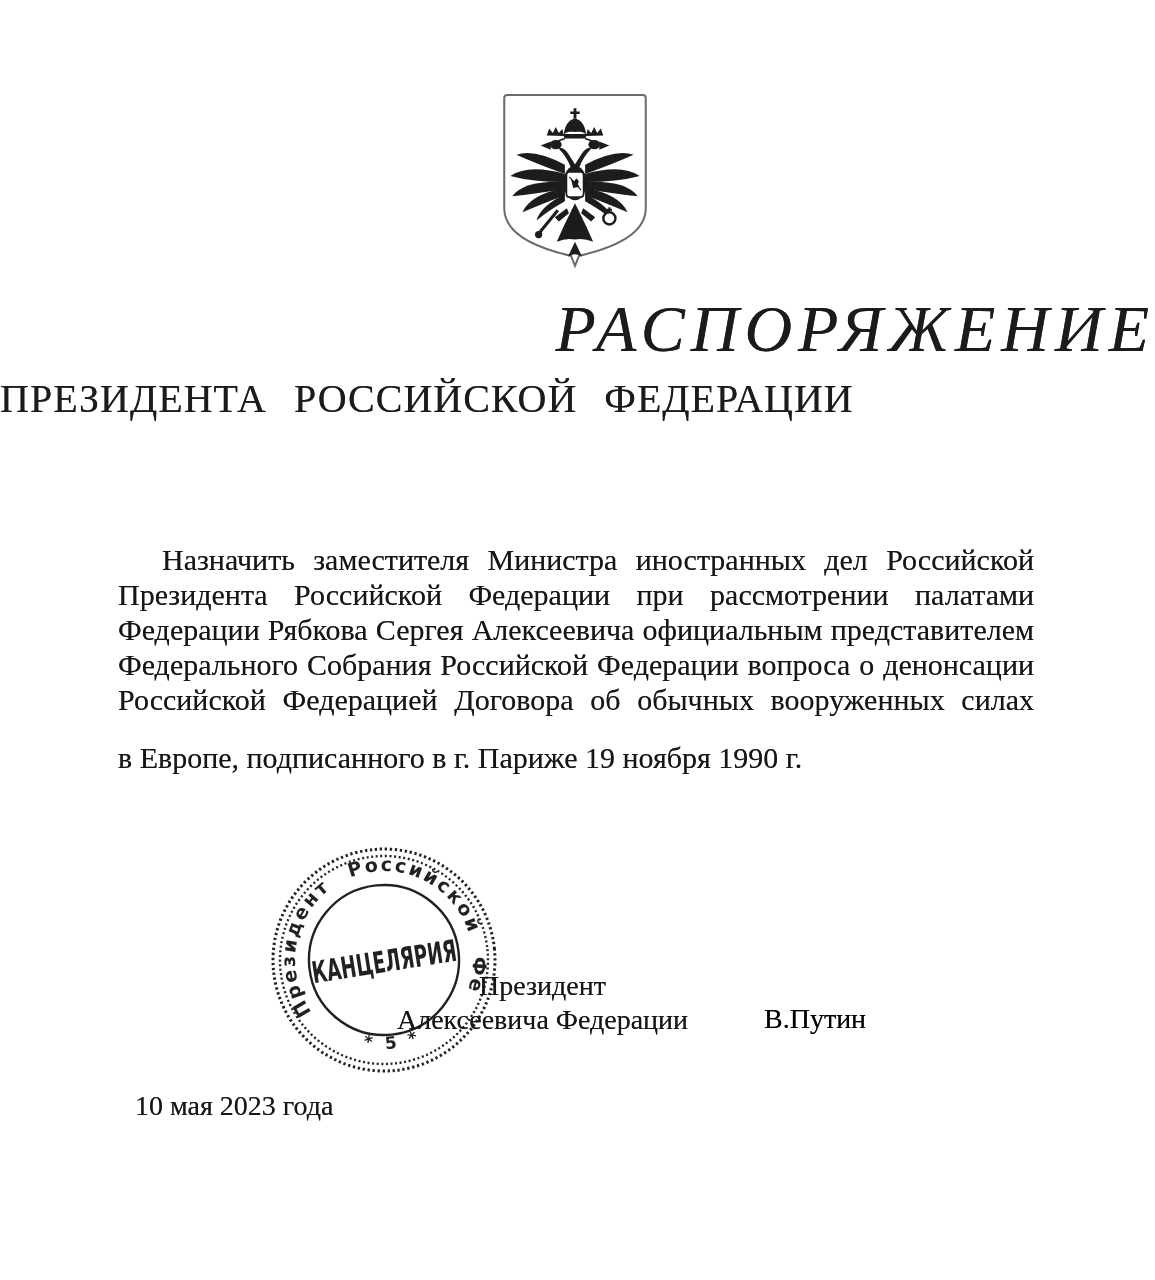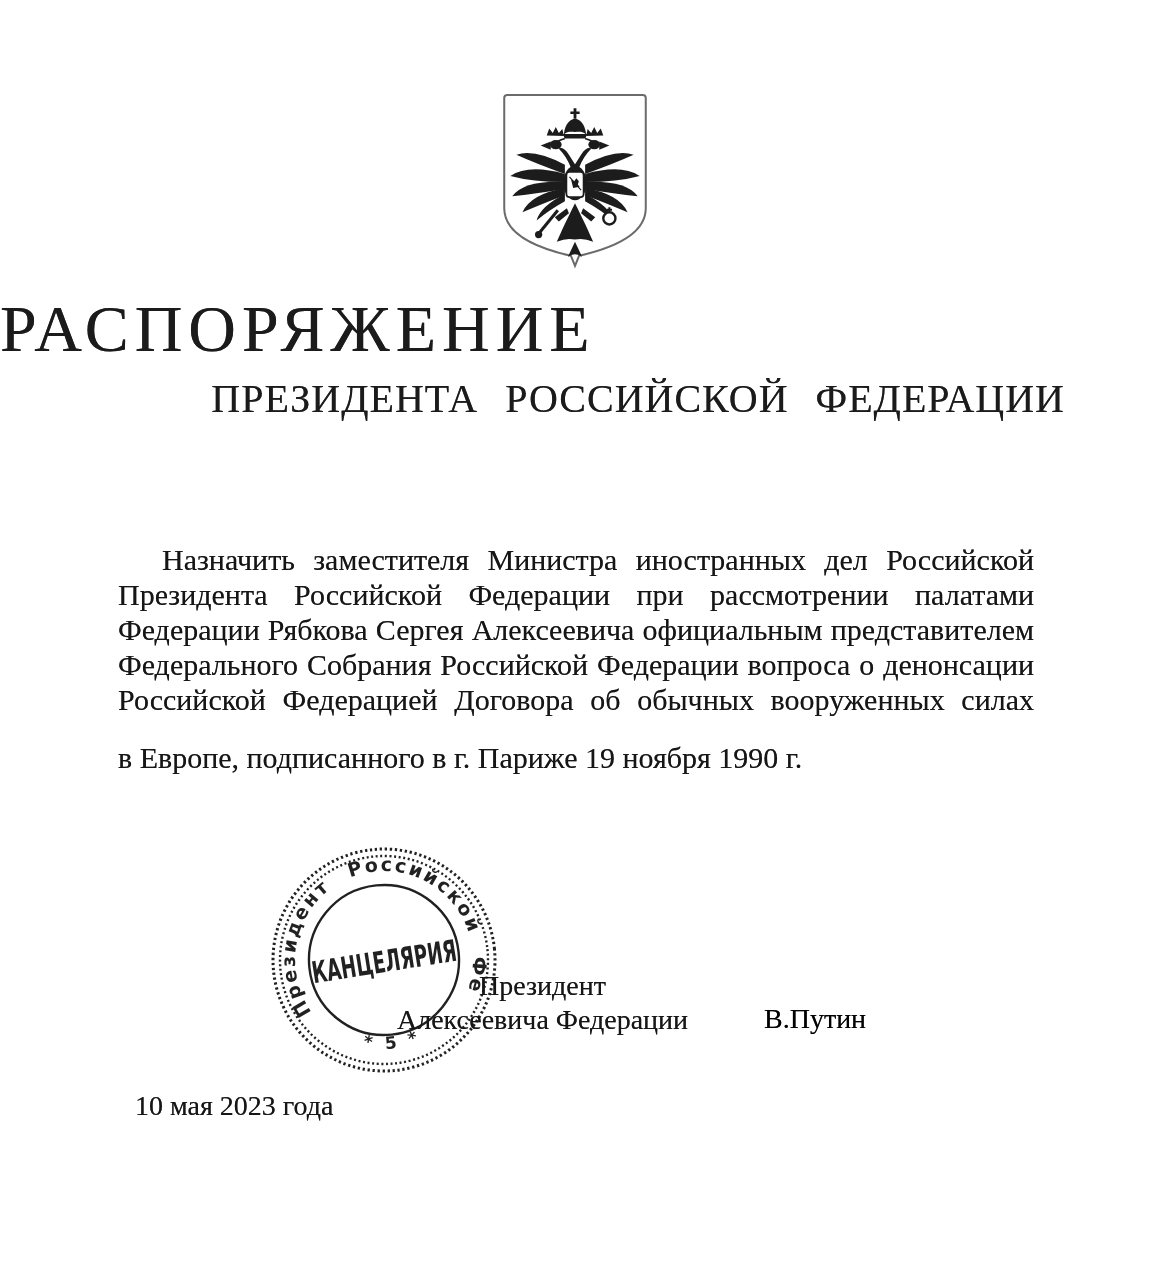--- a/index.html
+++ b/index.html
@@ -11,28 +11,29 @@
     overflow:hidden;
   }
   .page { position:relative; width:1155px; height:1280px; background:#fff; }
 
   
   .emblem { position:absolute; left:494px; top:90px; width:162px; height:186px; }
 
   
   .doc-title {
     position:absolute; left:0; top:294px; width:1155px;
-    text-align:left; font-size:66px; line-height:70px;
+    text-align:right; font-size:66px; line-height:70px;
     letter-spacing:6px; color:#1b1b1b;
     text-shadow:0 0 0.6px rgba(20,20,20,.75);
     white-space:nowrap;
+    font-style:italic;
   }
   .doc-subtitle {
     position:absolute; left:0; top:376px; width:1065px;
-    text-align:right; font-size:40px; line-height:46px;
+    text-align:left; font-size:40px; line-height:46px;
     letter-spacing:1px; word-spacing:16px; color:#1b1b1b;
     text-shadow:0 0 0.5px rgba(20,20,20,.7);
     white-space:nowrap;
   }
 
   
   .doc-body {
     position:absolute; left:118px; top:542px; width:916px;
     font-size:30px; line-height:35px; color:#161616;
     text-shadow:0 0 0.5px rgba(20,20,20,.65);

